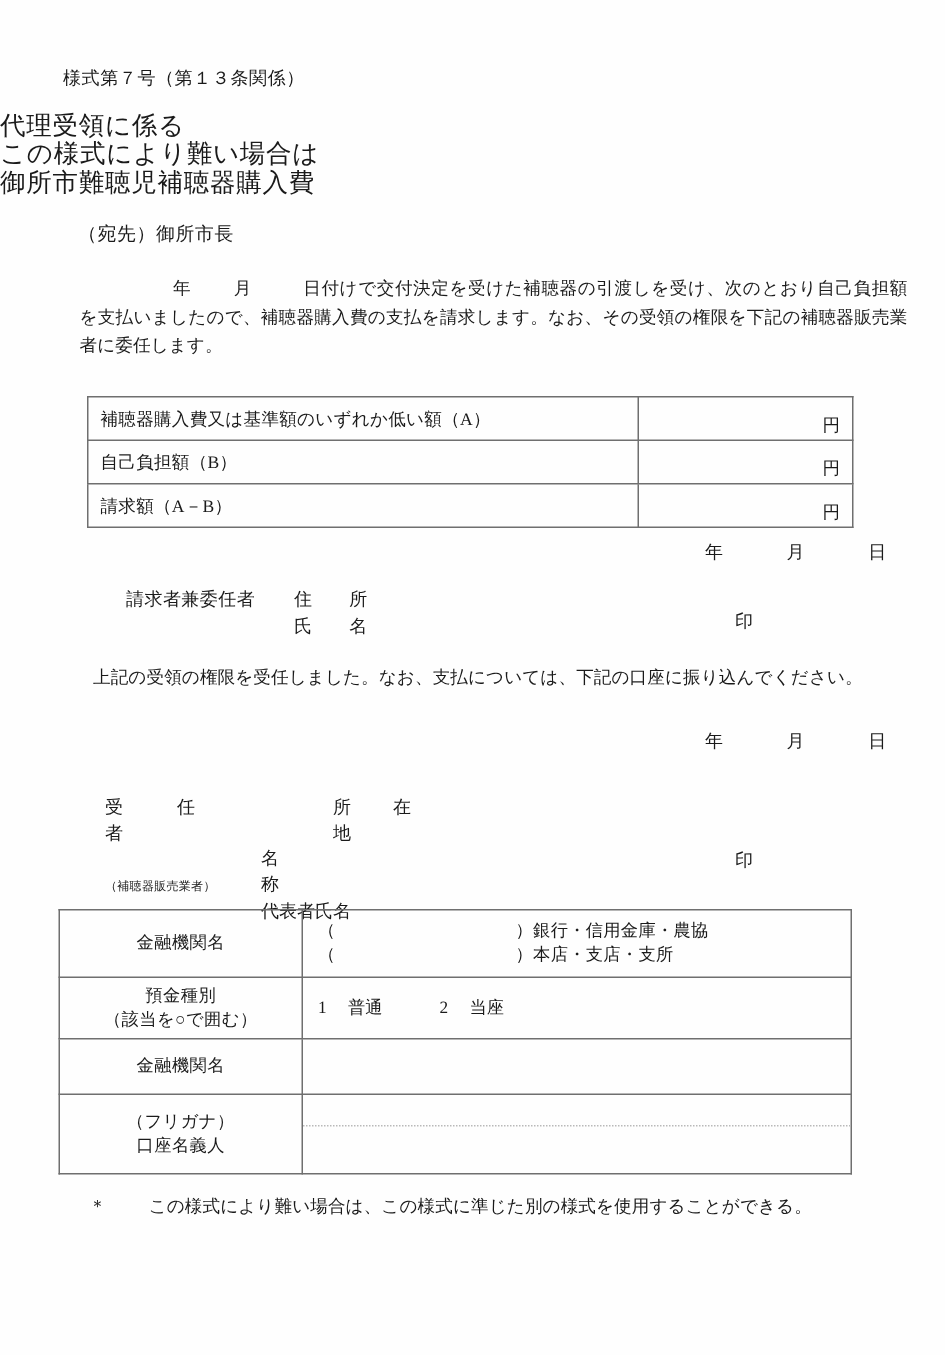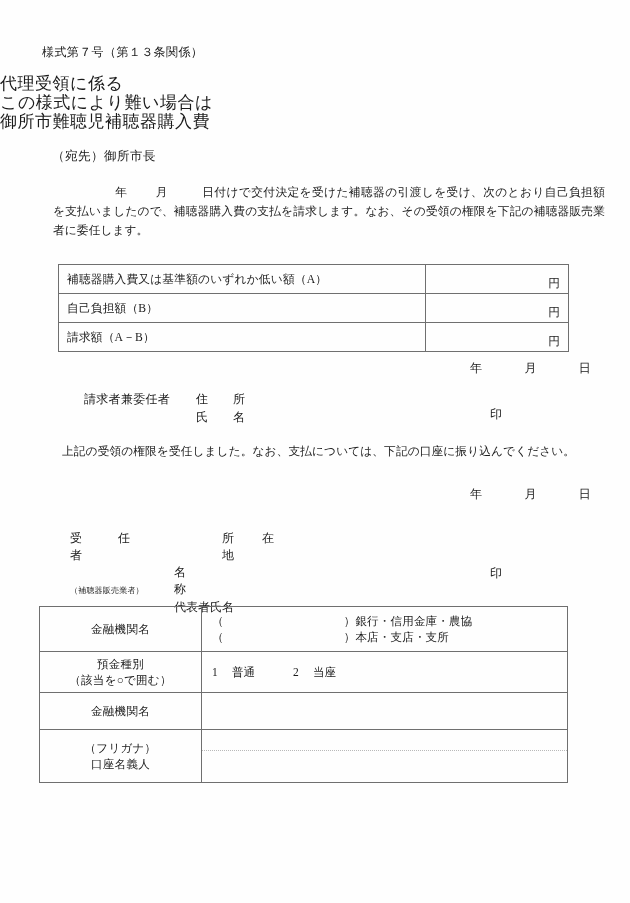--- a/index.html
+++ b/index.html
@@ -304,14 +304,17 @@
           <div class="meigi-inner">
             <div class="meigi-split"></div>
             <div style="height:17px"></div>
             <div style="height:29px"></div>
           </div>
         </td>
       </tr>
     </tbody>
   </table>
 
+  <div class="abs footnote">
+    <span class="star">＊</span><span>この様式により難い場合は、この様式に準じた別の様式を使用することができる。</span>
+  </div>
 
 </div>
 
 </body></html>

